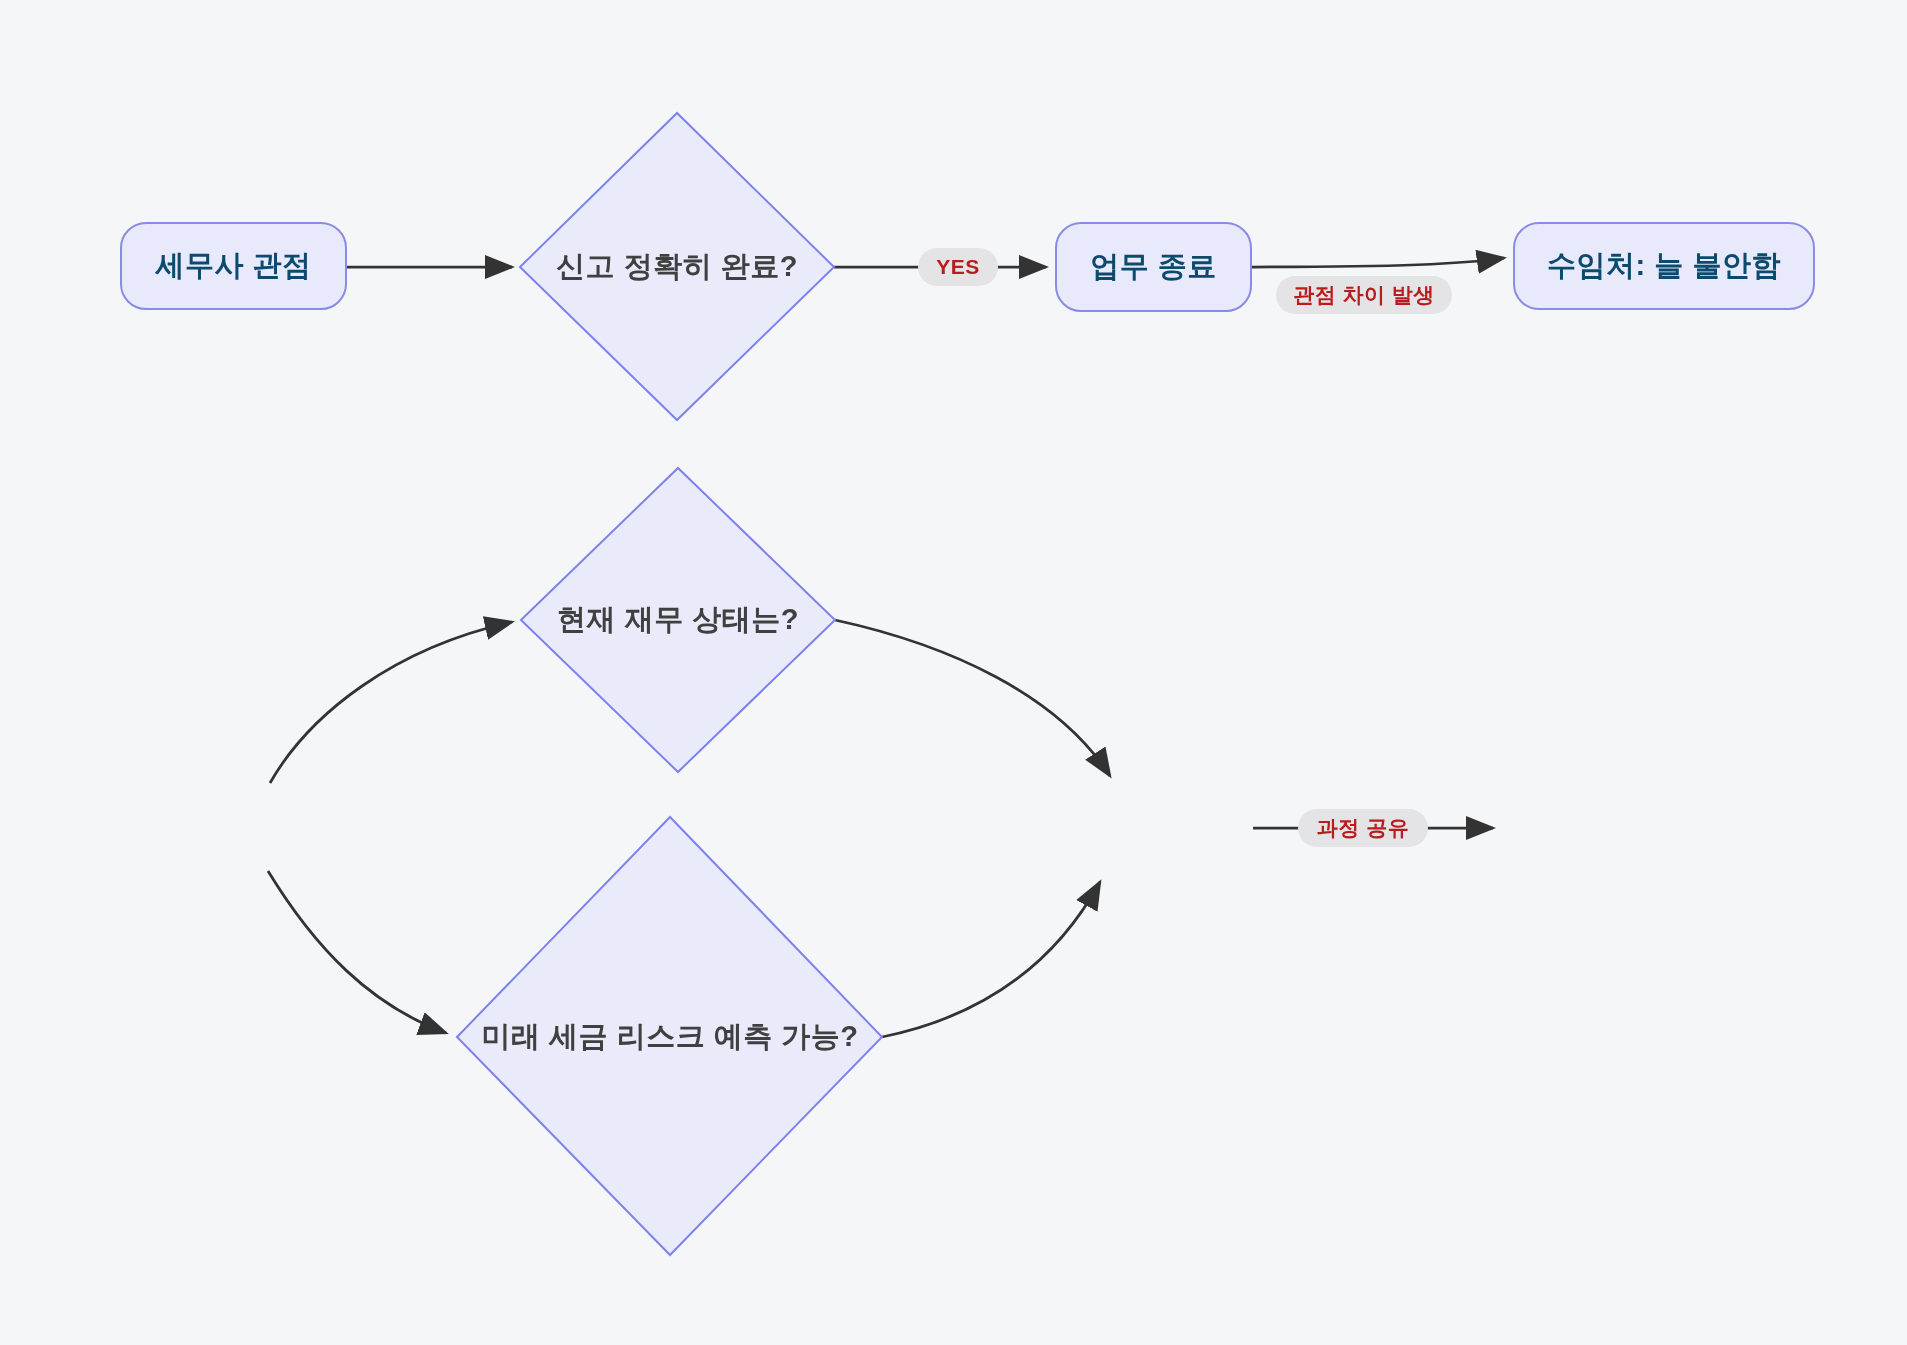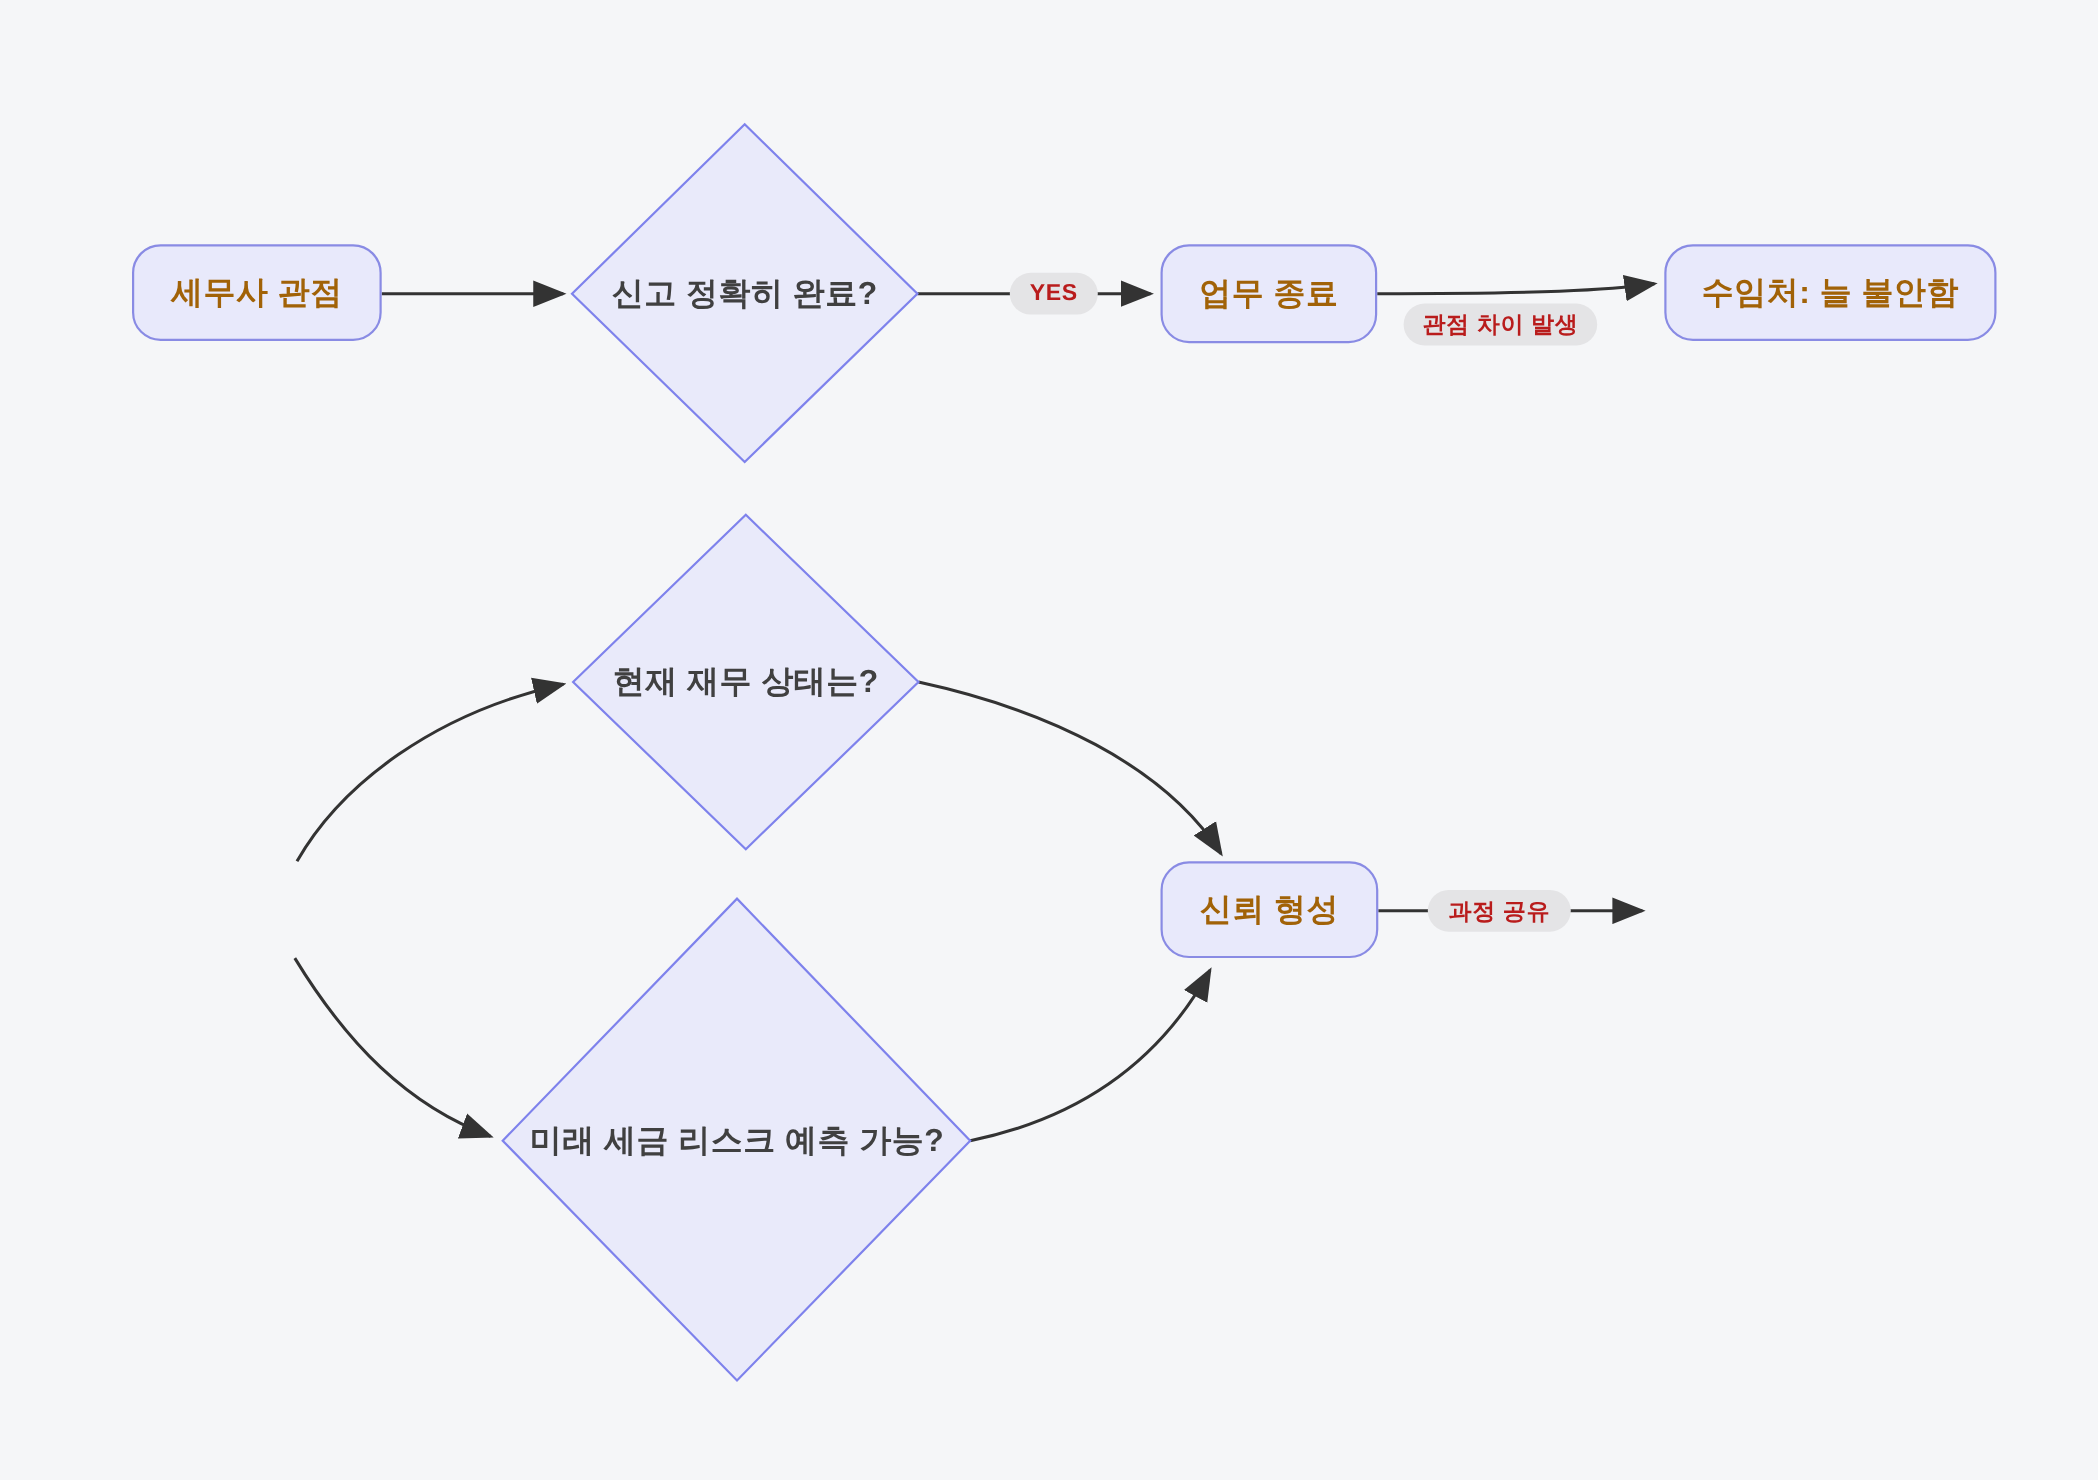--- a/index.html
+++ b/index.html
@@ -23,21 +23,21 @@
   }
   .node {
     position: absolute;
     box-sizing: border-box;
     background: #e8e9fb;
     border: 2px solid #898be4;
     border-radius: 26px;
     display: flex;
     align-items: center;
     justify-content: center;
-    color: #a16207;
+    color: #0c4a6e;
     font-size: 29px;
     font-weight: 700;
     letter-spacing: 0.5px;
     white-space: nowrap;
     z-index: 3;
   }
   .diamond-text {
     position: absolute;
     transform: translate(-50%, -50%);
     color: #404040;
@@ -90,21 +90,20 @@
     <polygon points="457,1037 670,817 882,1037 670,1255" fill="#e9eafa" stroke="#7e82ec" stroke-width="2"></polygon>
   </svg>
 
   <div class="node" style="left:120px; top:222px; width:227px; height:88px;">세무사 관점</div>
 
   <div class="node" style="left:1055px; top:222px; width:197px; height:90px;">업무 종료</div>
 
   <div class="node" style="left:1513px; top:222px; width:302px; height:88px;">수임처: 늘 불안함</div>
 
 
-  <div class="node" style="left:1055px; top:783px; width:198px; height:88px;">신뢰 형성</div>
 
 
   <div class="diamond-text" style="left:677px; top:267px;">신고 정확히 완료?</div>
 
   <div class="diamond-text" style="left:678px; top:620px;">현재 재무 상태는?</div>
 
   <div class="diamond-text" style="left:670px; top:1037px;">미래 세금 리스크 예측 가능?</div>
 
   <div class="edge-label" style="left:918px; top:248px; width:80px; height:38px;">YES</div>
 

